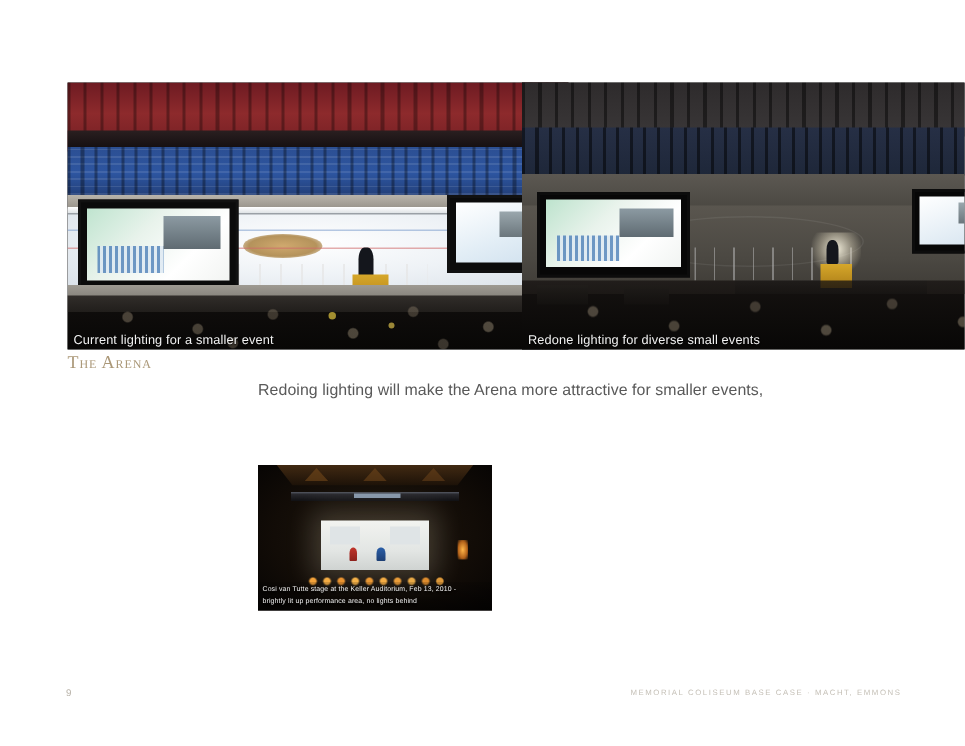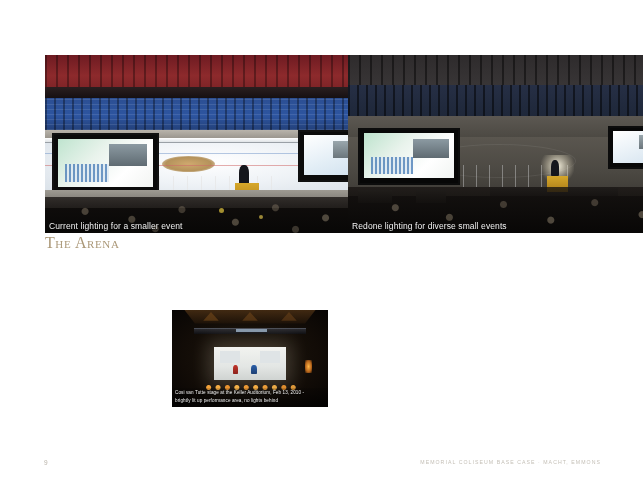--- a/index.html
+++ b/index.html
@@ -346,21 +346,21 @@
     background: linear-gradient(rgba(0,0,0,.15), rgba(0,0,0,.55));
   }
   #photo-bottom .caption-bar span { display:block; white-space:nowrap; }
 
   
   #section-title {
     position: absolute;
     left: 45px; top: 234px;
     font-family: "Liberation Serif", serif;
     font-variant: small-caps;
-    font-size: 16px;
+    font-size: 12px;
     letter-spacing: .6px;
     color: #ab9878;
     white-space: nowrap;
   }
   #body-copy {
     position: absolute;
     left: 172px; top: 253px;
     width: 372px;
     font-size: 10.6px;
     line-height: 15px;
@@ -443,20 +443,21 @@
       <div class="spk-l"></div>
       <div class="spk-r"></div>
       <div class="crowd"></div>
     </div>
     <div class="caption-bar">Redone lighting for diverse small events</div>
   </div>
 
   <div id="section-title">The Arena</div>
 
   <div id="body-copy">
+    <span>Redoing lighting will make the Arena more attractive for smaller events,</span>
   </div>
 
   <div class="photo" id="photo-bottom">
     <div class="scene hall">
       <div class="ceiling"></div>
       <div class="ceil-a"></div>
       <div class="ceil-b"></div>
       <div class="ceil-c"></div>
       <div class="truss"></div>
       <div class="surtitle"></div>

